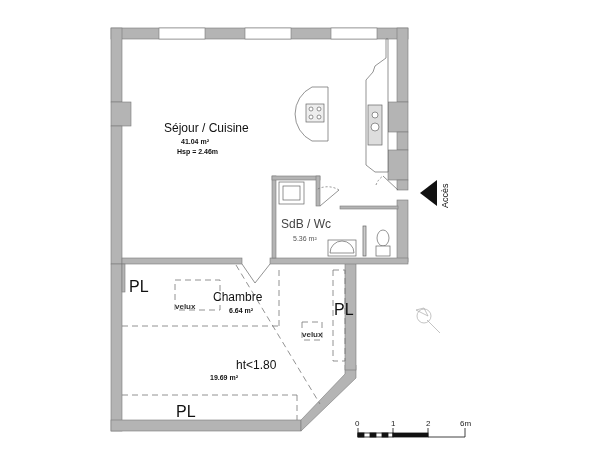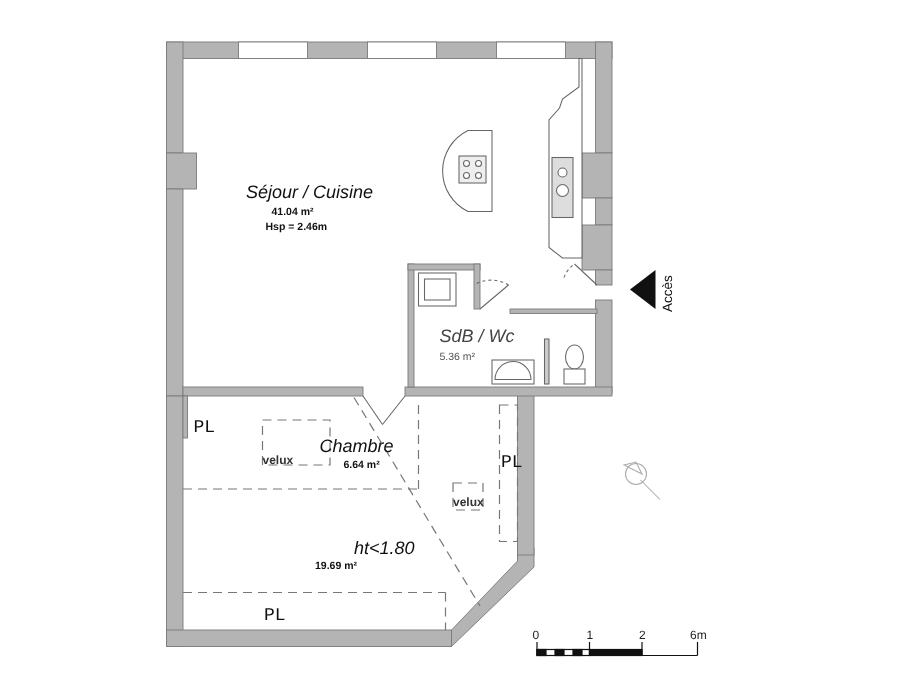--- a/index.html
+++ b/index.html
@@ -1,22 +1,22 @@
 <!DOCTYPE html>
 <html><head>
 <meta charset="utf-8">
 <style>
   html, body { margin:0; padding:0; background:#ffffff; }
   body { width:600px; height:450px; position:relative; overflow:hidden; font-family:"Liberation Sans", sans-serif; }
   #plan { position:absolute; left:0; top:0; width:600px; height:450px; }
   .lbl { position:absolute; color:#111; white-space:nowrap; font-family:"Liberation Sans", sans-serif; }
-  .room-name { font-size:12px;font-style:italic; }
+  .room-name { font-size:12px; }
   .room-area { font-size:7px; font-weight:bold; }
   .room-hsp { font-size:7px; font-weight:bold; }
-  .pl { font-size:12px;font-family:Liberation Mono, monospace; }
+  .pl { font-size:16px; }
   .velux { font-size:8px; color:#333;font-weight:bold; }
   .scale-lbl { font-size:8px; color:#222; }
   .acces { font-size:9px; transform:rotate(-90deg); transform-origin:left top; }
 </style>
 </head>
 <body>
 
 <svg id="plan" viewBox="0 0 600 450" xmlns="http://www.w3.org/2000/svg">
 
   <g fill="#b4b4b4" stroke="#7a7a7a" stroke-width="0.6">
@@ -125,21 +125,21 @@
     <line x1="393" y1="428" x2="393" y2="437"></line>
     <line x1="428" y1="428" x2="428" y2="437"></line>
     <line x1="465" y1="428" x2="465" y2="437"></line>
   </g>
 </svg>
 
 <div class="lbl room-name" style="left:164px;top:121px;">Séjour / Cuisine</div>
 <div class="lbl room-area" style="left:181px;top:138px;">41.04 m²</div>
 <div class="lbl room-hsp" style="left:177px;top:148px;">Hsp = 2.46m</div>
 
-<div class="lbl room-name" style="left:281px;top:217px;color:#444;margin-left:12px;">SdB / Wc</div>
+<div class="lbl room-name" style="left:281px;top:217px;color:#444;">SdB / Wc</div>
 <div class="lbl room-area" style="left:293px;top:235px;font-weight:normal;color:#555;">5.36 m²</div>
 
 <div class="lbl room-name" style="left:213px;top:290px;text-align:center;">Chambre</div>
 <div class="lbl room-area" style="left:229px;top:307px;">6.64 m²</div>
 
 <div class="lbl room-name" style="left:203px;top:358px;margin-left:33px;">ht&lt;1.80</div>
 <div class="lbl room-area" style="left:210px;top:374px;">19.69 m²</div>
 
 <div class="lbl pl" style="left:129px;top:278px;">PL</div>
 <div class="lbl pl" style="left:334px;top:301px;">PL</div>

